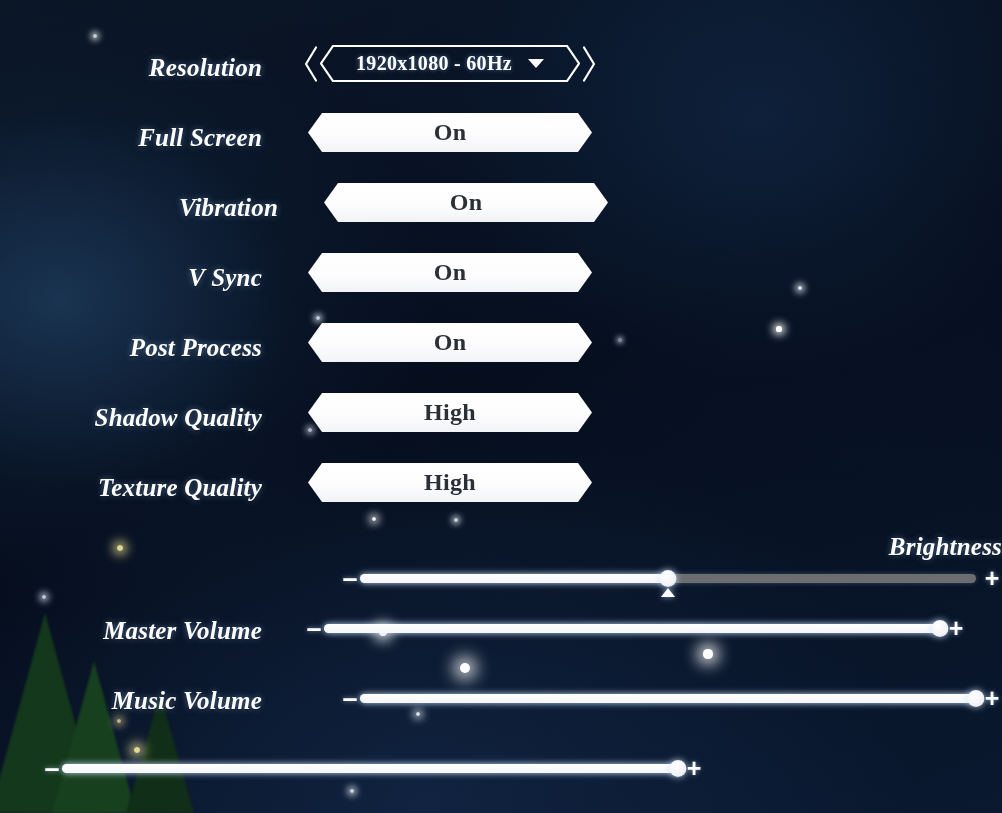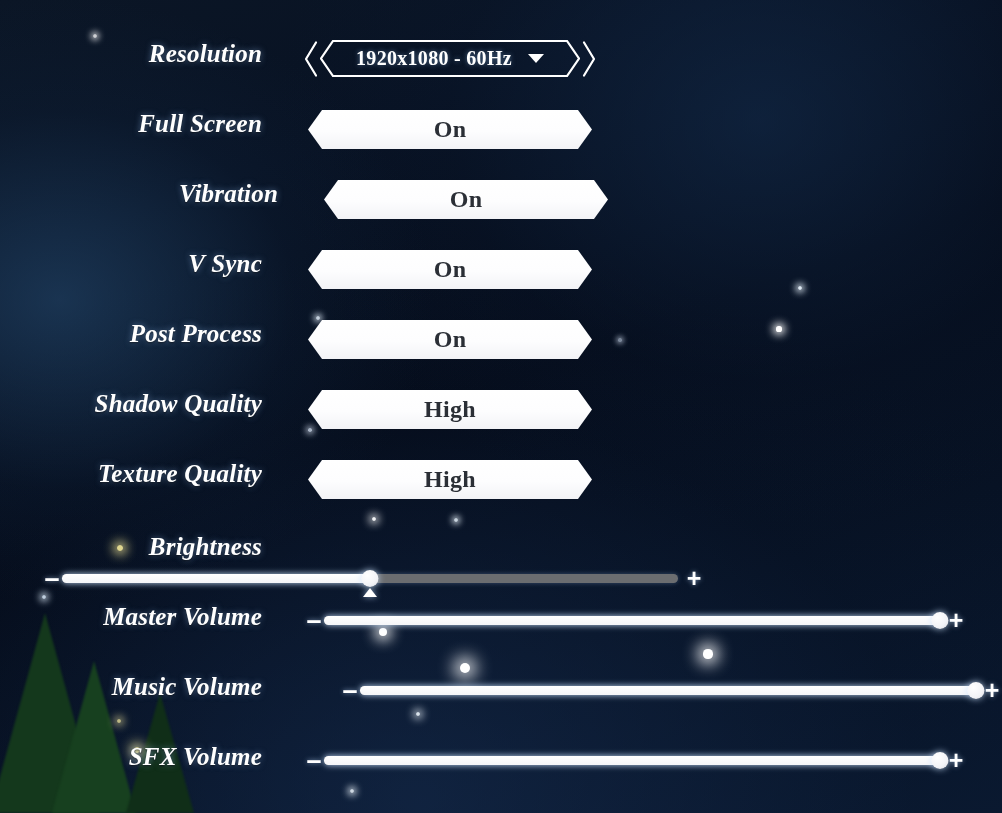--- a/index.html
+++ b/index.html
@@ -37,21 +37,21 @@
     border-style: solid;
     border-color: transparent;
   }
 
   
   .row {
     position: absolute;
     left: 0;
     width: 1002px;
     display: flex;
-    align-items: flex-start;
+    align-items: flex-end;
   }
   .label {
     width: 262px;
     text-align: right;
     padding-right: 0px;
     font-size: 25px;
     font-style: italic;
     font-weight: bold;
     color: #ffffff;
     letter-spacing: 0.2px;
@@ -315,21 +315,20 @@
           <div class="sign minus">–</div>
           <div class="track-wrap">
             <div class="track"></div>
             <div class="fill" style="width: 616px;"></div>
             <div class="knob" style="left: 616px;"></div>
           </div>
           <div class="sign plus">+</div>
         </div>
       </div>
       <div class="row" style="top: 743px; height: 42px;">
-        <div class="label">SFX Volume</div>
         <div class="slider-row">
           <div class="sign minus">–</div>
           <div class="track-wrap">
             <div class="track"></div>
             <div class="fill" style="width: 616px;"></div>
             <div class="knob" style="left: 616px;"></div>
           </div>
           <div class="sign plus">+</div>
         </div>
       </div>

